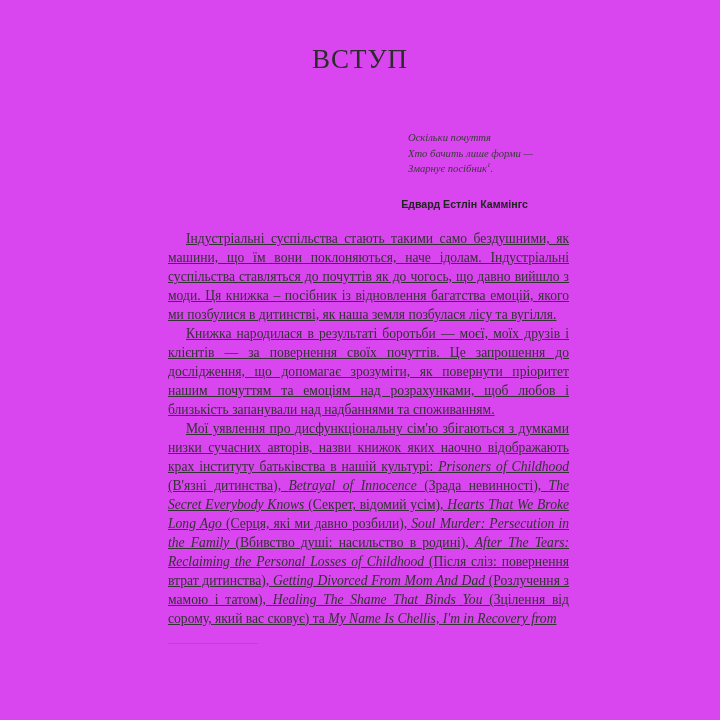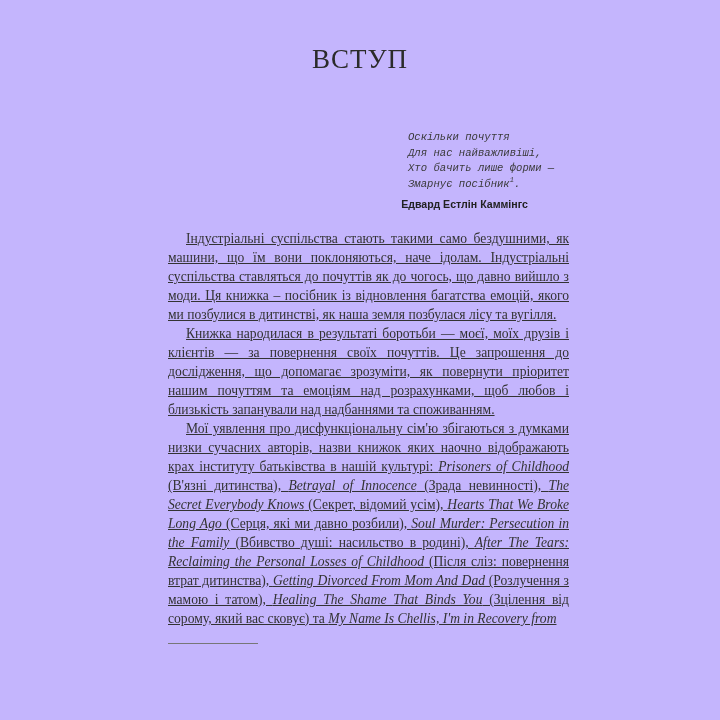--- a/index.html
+++ b/index.html
@@ -1,24 +1,24 @@
 <!DOCTYPE html>
 <html><head>
 <meta charset="utf-8">
 <style>
   html, body { margin: 0; padding: 0; background: #ffffff; }
   body { width: 720px; height: 720px; position: relative; overflow: hidden; }
-  .page { position: absolute; left: 0; top: 0; width: 720px; height: 720px; background: #c4b5fd; }
+  .page { position: absolute; left: 0; top: 0; width: 720px; height: 720px; background: #d946ef; }
   .title {
     position: absolute; left: 0; width: 720px; top: 44px; text-align: center;
     font-family: "Liberation Serif", serif; font-size: 27px; color: #2b2b2b; letter-spacing: 1px;
   }
   .epigraph {
     position: absolute; left: 408px; top: 130px; width: 170px;
-    font-family: Liberation Mono, monospace; font-style: italic; font-size: 10.6px;
+    font-family: Liberation Serif, serif; font-style: italic; font-size: 10.6px;
     line-height: 15.5px; color: #3a3a3a;
   }
   .epigraph .line { display: block; white-space: nowrap; }
   .epigraph sup, .fn sup { font-size: 7px; vertical-align: super; line-height: 0; }
   .author {
     position: absolute; left: 360px; width: 209px; top: 198px; text-align: center;
     font-family: "Liberation Sans", sans-serif; font-weight: bold; font-size: 10.6px; color: #222;
   }
   .body {
     position: absolute; left: 168px; top: 229px; width: 401px;
@@ -35,21 +35,20 @@
   }
 </style>
 </head>
 <body>
 
 <div class="page">
   <div class="title">ВСТУП</div>
 
   <div class="epigraph">
     <span class="line">Оскільки почуття</span>
-    <span class="line">Для нас найважливіші,</span>
     <span class="line">Хто бачить лише форми —</span>
     <span class="line"><span>Змарнує посібник</span><sup>1</sup>.</span>
   </div>
   <div class="author">Едвард Естлін Каммінгс</div>
 
   <div class="body" id="body">
       <p><span>Індустріальні суспільства стають такими само бездушними, як машини, що їм вони поклоняються, наче ідолам. Індустріальні суспільства ставляться до почуттів як до чогось, що давно вийшло з моди. Ця книжка – посібник із відновлення багатства емоцій, якого ми позбулися в дитинстві, як наша земля позбулася лісу та вугілля.</span></p>
       <p><span>Книжка народилася в результаті боротьби — моєї, моїх друзів і клієнтів — за повернення своїх почуттів. Це запрошення до дослідження, що допомагає зрозуміти, як повернути пріоритет нашим почуттям та емоціям над розрахунками, щоб любов і близькість запанували над надбаннями та споживанням.</span></p>
       <p><span>Мої уявлення про дисфункціональну сім'ю збігаються з думками низки сучасних авторів, назви книжок яких наочно відображають крах інституту батьківства в нашій культурі: </span><i>Prisoners of Childhood</i><span> (В'язні дитинства), </span><i>Betrayal of Innocence</i><span> (Зрада невинності), </span><i>The Secret Everybody Knows</i><span> (Секрет, відомий усім), </span><i>Hearts That We Broke Long Ago</i><span> (Серця, які ми давно розбили), </span><i>Soul Murder: Persecution in the Family</i><span> (Вбивство душі: насильство в родині), </span><i>After The Tears: Reclaiming the Personal Losses of Childhood</i><span> (Після сліз: повернення втрат дитинства), </span><i>Getting Divorced From Mom And Dad</i><span> (Розлучення з мамою і татом), </span><i>Healing The Shame That Binds You</i><span> (Зцілення від сорому, який вас сковує) та </span><i>My Name Is Chellis, I'm in Recovery from</i></p>
     </div>

